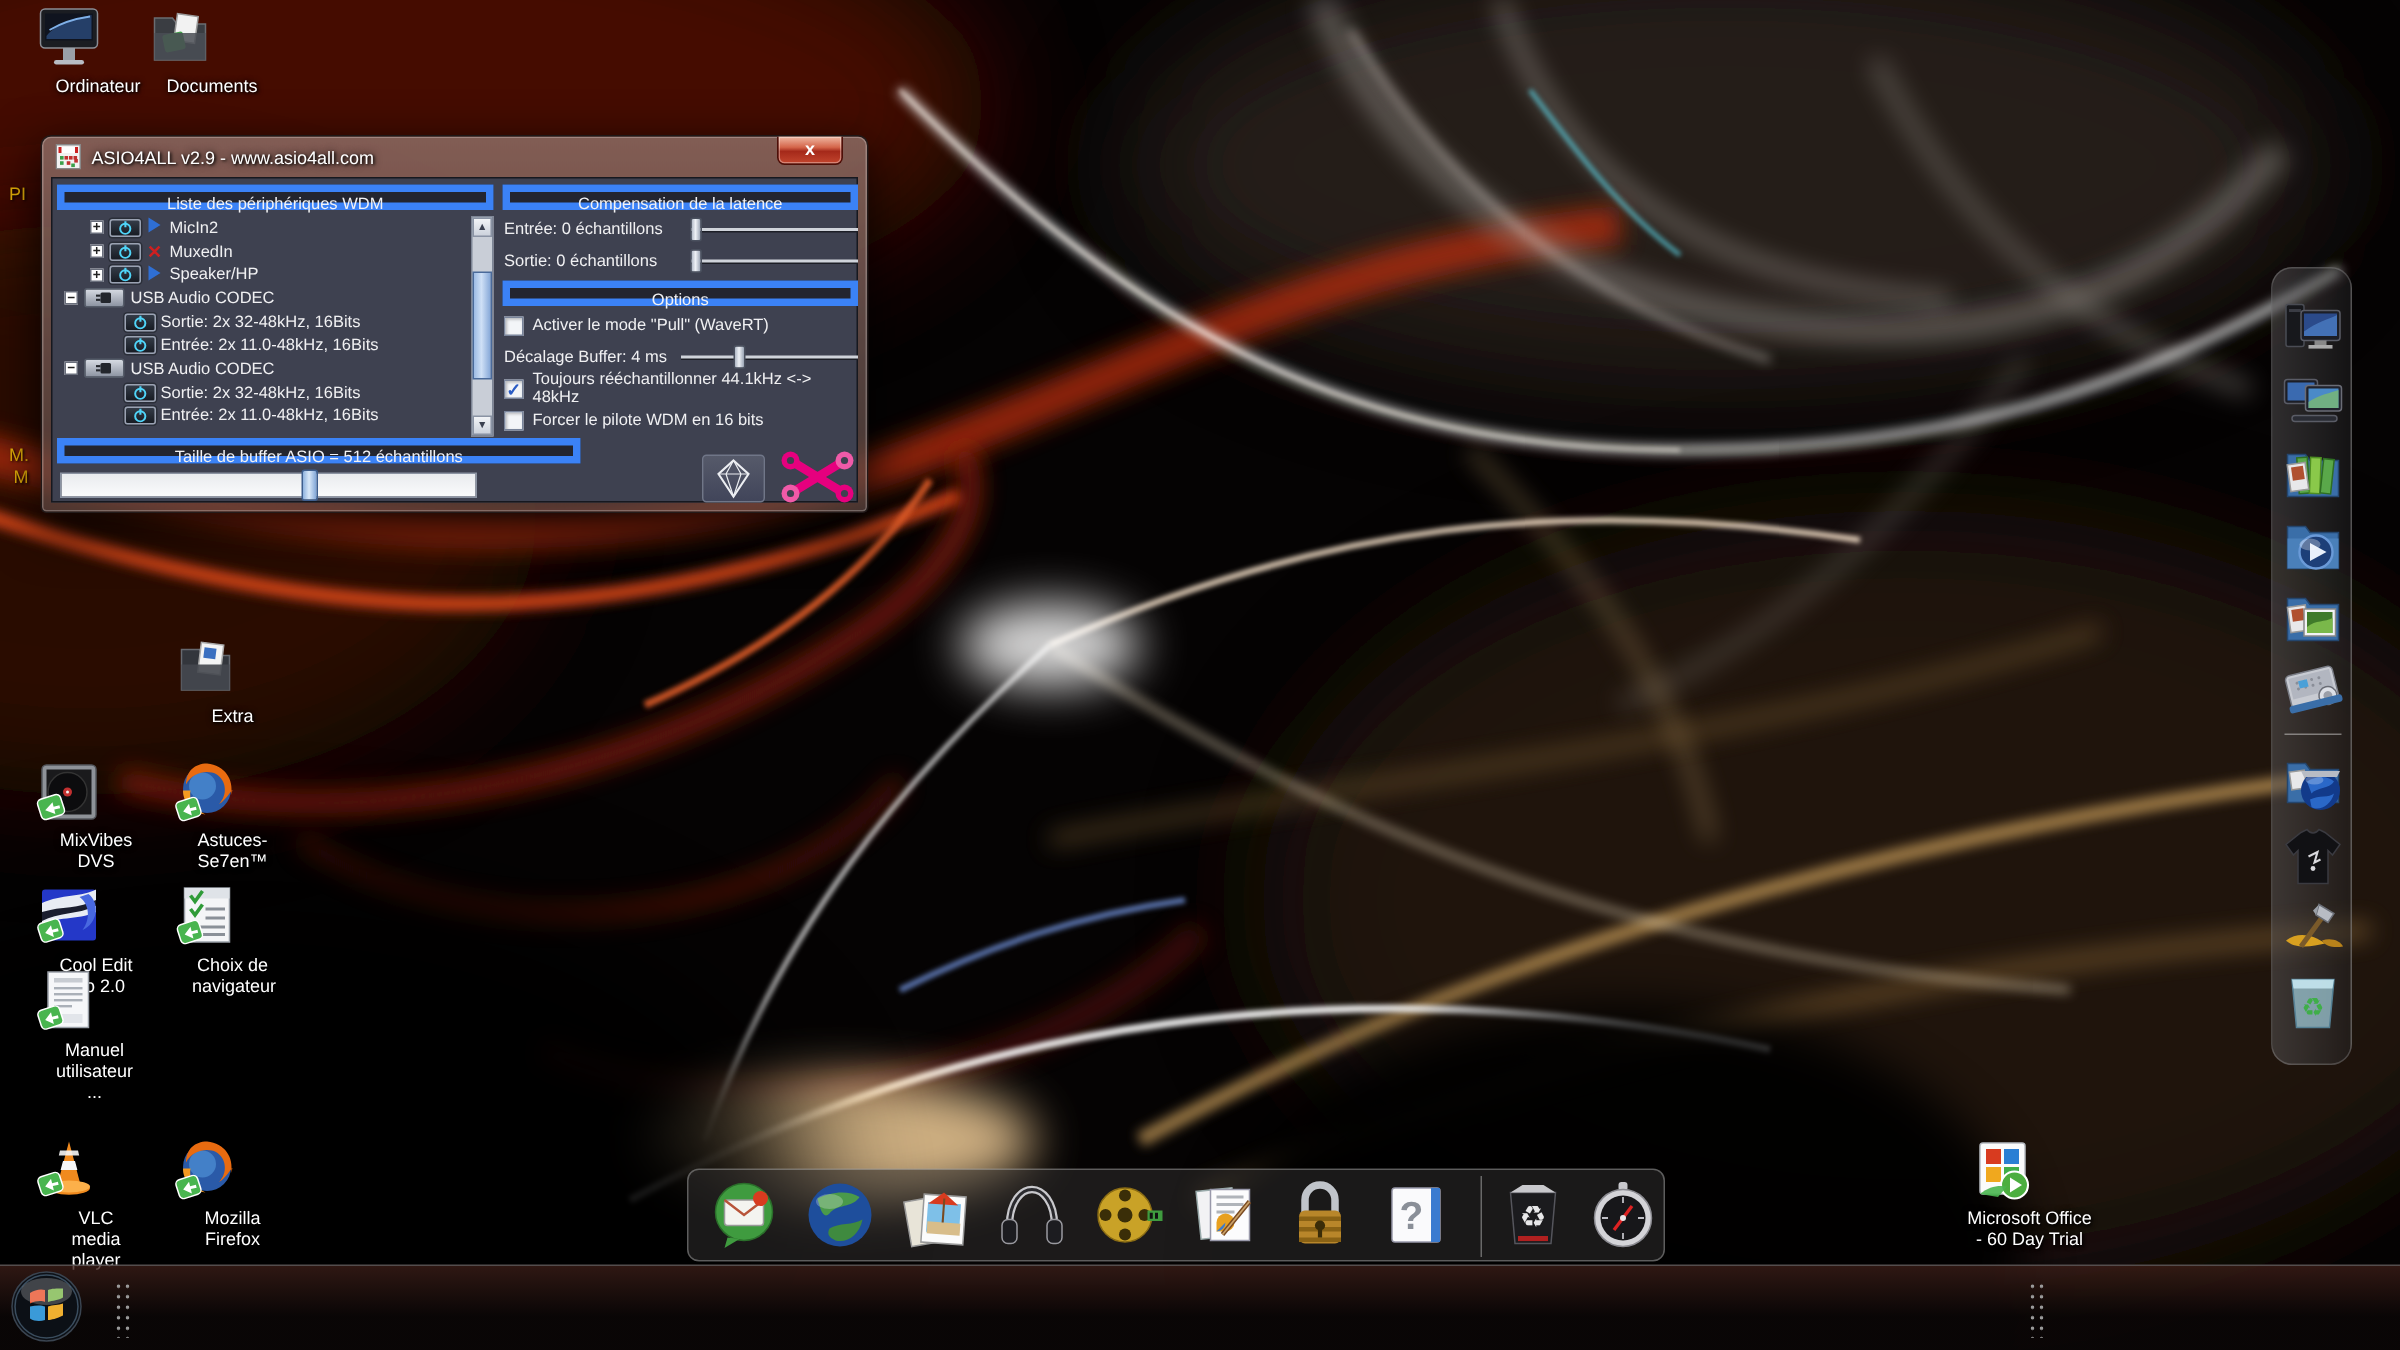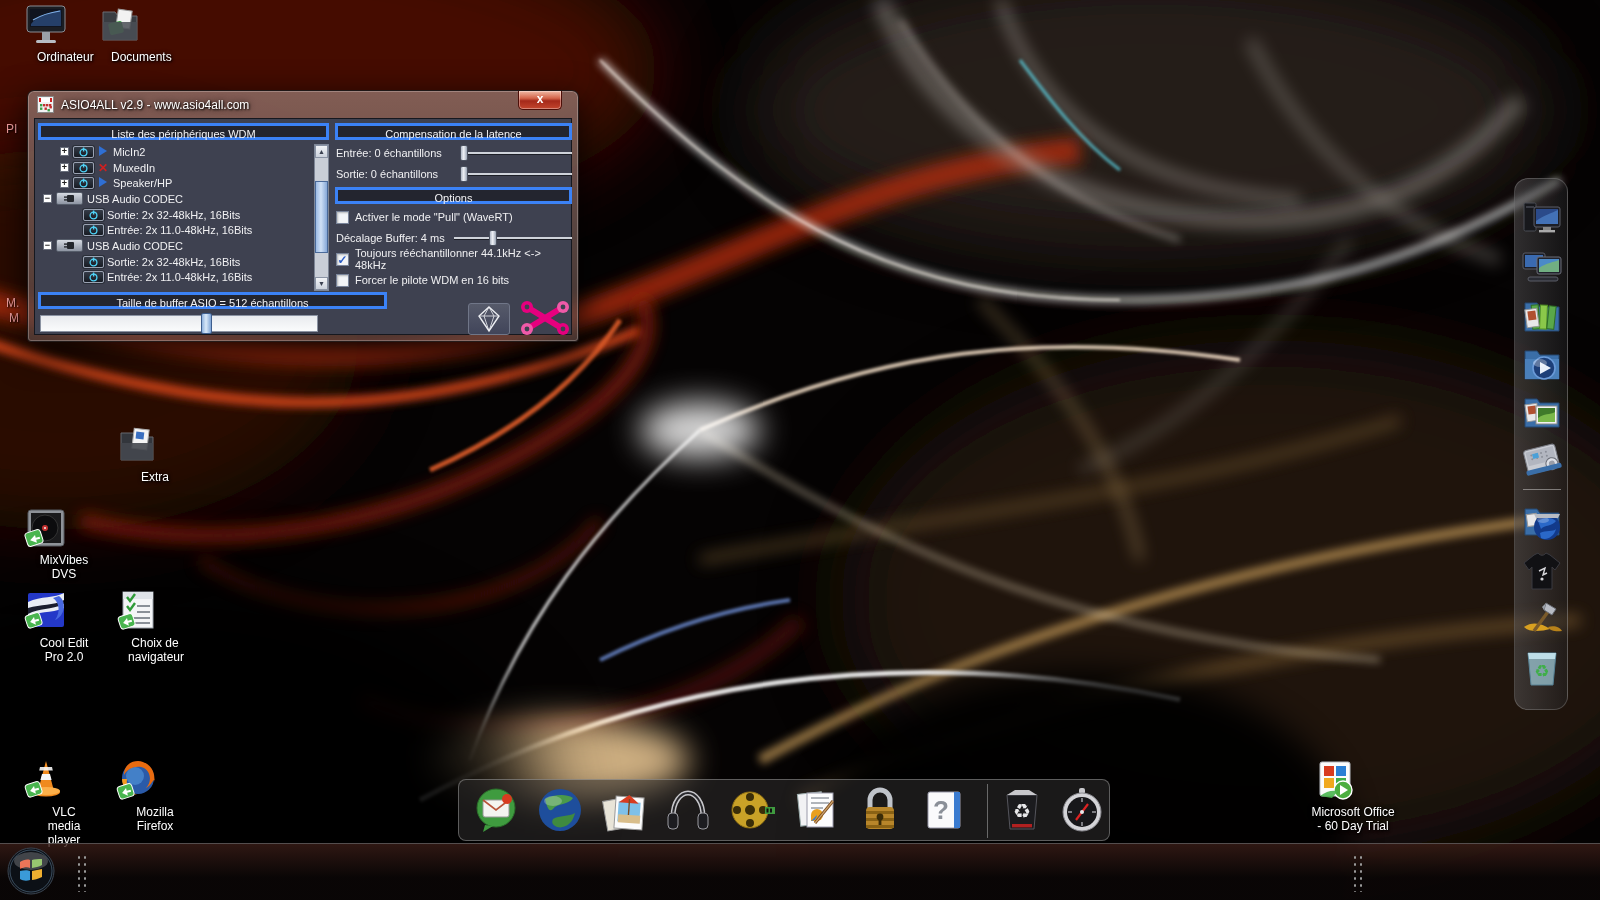--- a/index.html
+++ b/index.html
@@ -5,38 +5,38 @@
   * { margin:0; padding:0; box-sizing:border-box; }
   html,body { width:1600px; height:900px; overflow:hidden; background:#000;
               font-family:"Liberation Sans", sans-serif; }
   .desktop { position:absolute; inset:0; width:1600px; height:900px; overflow:hidden; }
   .wallpaper { position:absolute; inset:0; }
 
   
   .dicon { position:absolute; width:90px; text-align:center; cursor:default; }
   .dicon .ic { width:46px; height:46px; margin:0 auto; position:relative; }
   .dicon .lbl { margin-top:2px; font-size:12px; color:#fff; text-shadow:1px 1px 2px #000, 0 0 4px #000; line-height:14px;margin-left:36px; }
-  .partial-label { position:absolute; color:#fca5a5; font-size:12px; text-shadow:1px 1px 2px #000;text-align:right; }
+  .partial-label { position:absolute; color:#eab308; font-size:12px; text-shadow:1px 1px 2px #000;text-align:right; }
 
   
   .win { position:absolute; left:27px; top:90px; width:552px; height:252px;
          background:linear-gradient(180deg, rgba(150,120,112,0.75), rgba(90,70,66,0.72));
          border:1px solid rgba(25,20,20,0.9); border-radius:7px 7px 4px 4px;
          box-shadow:0 0 0 1px rgba(255,255,255,0.25) inset, 0 10px 34px rgba(0,0,0,0.85); }
   .titlebar { position:absolute; left:0; top:0; right:0; height:27px; display:flex; align-items:center; padding-left:9px; }
   .title-text { color:#fff; font-size:12px; margin-left:7px; text-shadow:0 0 6px rgba(0,0,0,0.9), 1px 1px 2px #000; }
   .close-btn { position:absolute; right:16px; top:0; width:44px; height:19px;
                background:linear-gradient(180deg,#f0b9a4 0%,#d4654a 40%,#a5291a 55%,#c3452d 100%);
                border:1px solid #4e0f08; border-top:none; border-radius:0 0 5px 5px;
                color:#fff; font-size:12px; font-weight:bold; text-align:center; line-height:17px;
                box-shadow:0 0 0 1px rgba(255,255,255,0.35) inset; cursor:pointer; }
   .client { position:absolute; left:6px; right:6px; top:27px; bottom:6px;
             background:#3e4150; border:1px solid #16181f; }
   .panel-hdr { position:absolute; background:#23252f; color:#f2f2f4; font-size:11px;
-               text-align:center; line-height:17px; height:17px; border:3px solid #3b82f6; }
+               text-align:center; line-height:17px; height:17px; border:5px solid #3b82f6; }
 
   .tree { position:absolute; left:3px; top:25px; width:291px; height:147px; font-size:11px; color:#f0f0f2; }
   .trow { height:15.7px; display:flex; align-items:center; white-space:nowrap; }
   .expander { width:9px; height:9px; background:#fff; border:1px solid #6a6f7c; color:#222;
               font-size:9px; line-height:7px; text-align:center; font-weight:bold; margin-right:4px; flex:0 0 auto; }
   .pwr { width:21px; height:12px; border-radius:2px; margin-right:3px; flex:0 0 auto;
          background:linear-gradient(180deg,#343b47,#171b23); border:1px solid #9aa2b2;
          box-shadow:0 0 0 1px #2a2e38; display:flex; align-items:center; justify-content:center; }
   .plugbtn { width:27px; height:13px; border-radius:2px; margin-right:4px; flex:0 0 auto;
              background:linear-gradient(180deg,#d6dae2,#8d94a2); border:1px solid #555c69;
@@ -187,20 +187,31 @@
       <rect x="8" y="8" width="30" height="30" fill="#1a1a1c"></rect>
       <circle cx="22" cy="23" r="13" fill="#0c0c0e" stroke="#333"></circle>
       <circle cx="22" cy="23" r="3" fill="#c23030"></circle>
       <circle cx="22" cy="23" r="1" fill="#f0f0f0"></circle>
       <rect x="3" y="26" width="16" height="14" rx="3" fill="#49b54f" stroke="#fff" transform="rotate(-18 11 33)"></rect>
       <path d="M7,34 L13,30 L13,33 L17,33 L17,35 L13,35 L13,38 Z" fill="#fff" transform="rotate(-14 12 34)"></path>
     </svg></div>
     <div class="lbl">MixVibes DVS</div>
   </div>
 
+  <div class="dicon" style="left:92px; top:505px;">
+    <div class="ic"><svg width="46" height="46" viewBox="0 0 46 46">
+      <circle cx="24" cy="21" r="16" fill="#2a5aa8"></circle>
+      <circle cx="21" cy="19" r="9" fill="#4a8ad0" opacity="0.8"></circle>
+      <path d="M24,4 C36,5 42,15 40,25 C43,16 38,28 32,31 C38,25 37,15 30,11 C24,8 14,10 10,18 C10,9 16,4 24,4 Z" fill="#e86b10"></path>
+      <path d="M8,22 C8,30 14,37 23,38 C14,34 12,28 13,22 Z" fill="#f59a20"></path>
+      <rect x="4" y="28" width="15" height="13" rx="3" fill="#49b54f" stroke="#fff" transform="rotate(-18 11 34)"></rect>
+      <path d="M8,35 L13,31 L13,34 L17,34 L17,36 L13,36 L13,39 Z" fill="#fff" transform="rotate(-14 12 35)"></path>
+    </svg></div>
+    <div class="lbl">Astuces-Se7en™</div>
+  </div>
 
   <div class="dicon" style="left:1px; top:588px;">
     <div class="ic"><svg width="46" height="46" viewBox="0 0 46 46">
       <rect x="5" y="5" width="36" height="34" rx="2" fill="#2438c8"></rect>
       <path d="M5,14 C18,8 32,10 41,5 L41,20 C28,26 14,22 5,30 Z" fill="#e8ecf4"></path>
       <path d="M5,20 C18,16 30,18 41,12 L41,16 C28,22 16,20 5,26 Z" fill="#1a1d2e"></path>
       <path d="M30,10 C36,14 38,24 32,32 C42,28 44,14 36,8 Z" fill="#4868e0"></path>
       <rect x="3" y="26" width="15" height="13" rx="3" fill="#49b54f" stroke="#fff" transform="rotate(-18 10 32)"></rect>
       <path d="M7,33 L12,29 L12,32 L16,32 L16,34 L12,34 L12,37 Z" fill="#fff" transform="rotate(-14 11 33)"></path>
     </svg></div>
@@ -216,20 +227,34 @@
       <rect x="23" y="17" width="13" height="2" fill="#8a9098"></rect>
       <rect x="23" y="23" width="13" height="2" fill="#8a9098"></rect>
       <rect x="13" y="29" width="23" height="2" fill="#8a9098"></rect>
       <rect x="13" y="34" width="23" height="2" fill="#8a9098"></rect>
       <rect x="5" y="27" width="15" height="13" rx="3" fill="#49b54f" stroke="#fff" transform="rotate(-18 12 33)"></rect>
       <path d="M9,34 L14,30 L14,33 L18,33 L18,35 L14,35 L14,38 Z" fill="#fff" transform="rotate(-14 13 34)"></path>
     </svg></div>
     <div class="lbl">Choix de navigateur</div>
   </div>
 
+  <div class="dicon" style="left:0px; top:645px;">
+    <div class="ic"><svg width="46" height="46" viewBox="0 0 46 46">
+      <rect x="10" y="3" width="27" height="37" fill="#f6f7f9" stroke="#9aa0a8"></rect>
+      <rect x="14" y="7" width="19" height="3" fill="#c8ccd2"></rect>
+      <rect x="14" y="13" width="19" height="1.6" fill="#aab0b8"></rect>
+      <rect x="14" y="17" width="19" height="1.6" fill="#aab0b8"></rect>
+      <rect x="14" y="21" width="19" height="1.6" fill="#aab0b8"></rect>
+      <rect x="14" y="25" width="12" height="1.6" fill="#aab0b8"></rect>
+      <rect x="14" y="31" width="19" height="6" fill="#e2e5ea"></rect>
+      <rect x="4" y="27" width="15" height="13" rx="3" fill="#49b54f" stroke="#fff" transform="rotate(-18 11 33)"></rect>
+      <path d="M8,34 L13,30 L13,33 L17,33 L17,35 L13,35 L13,38 Z" fill="#fff" transform="rotate(-14 12 34)"></path>
+    </svg></div>
+    <div class="lbl">Manuel utilisateur ...</div>
+  </div>
 
   <div class="dicon" style="left:1px; top:757px;">
     <div class="ic"><svg width="46" height="46" viewBox="0 0 46 46">
       <path d="M23,4 L31,34 L15,34 Z" fill="#f08a1e"></path>
       <path d="M19,17 L27,17 L28.6,23 L17.4,23 Z" fill="#f6f6f6"></path>
       <path d="M17,10 L29,10 L29.8,13.4 L16.2,13.4 Z" fill="#f6f6f6" opacity="0.9"></path>
       <ellipse cx="23" cy="35" rx="14" ry="4.5" fill="#f08a1e"></ellipse>
       <ellipse cx="23" cy="34" rx="14" ry="4" fill="#fcb04a"></ellipse>
       <rect x="3" y="26" width="15" height="13" rx="3" fill="#49b54f" stroke="#fff" transform="rotate(-18 10 32)"></rect>
       <path d="M7,33 L12,29 L12,32 L16,32 L16,34 L12,34 L12,37 Z" fill="#fff" transform="rotate(-14 11 33)"></path>

